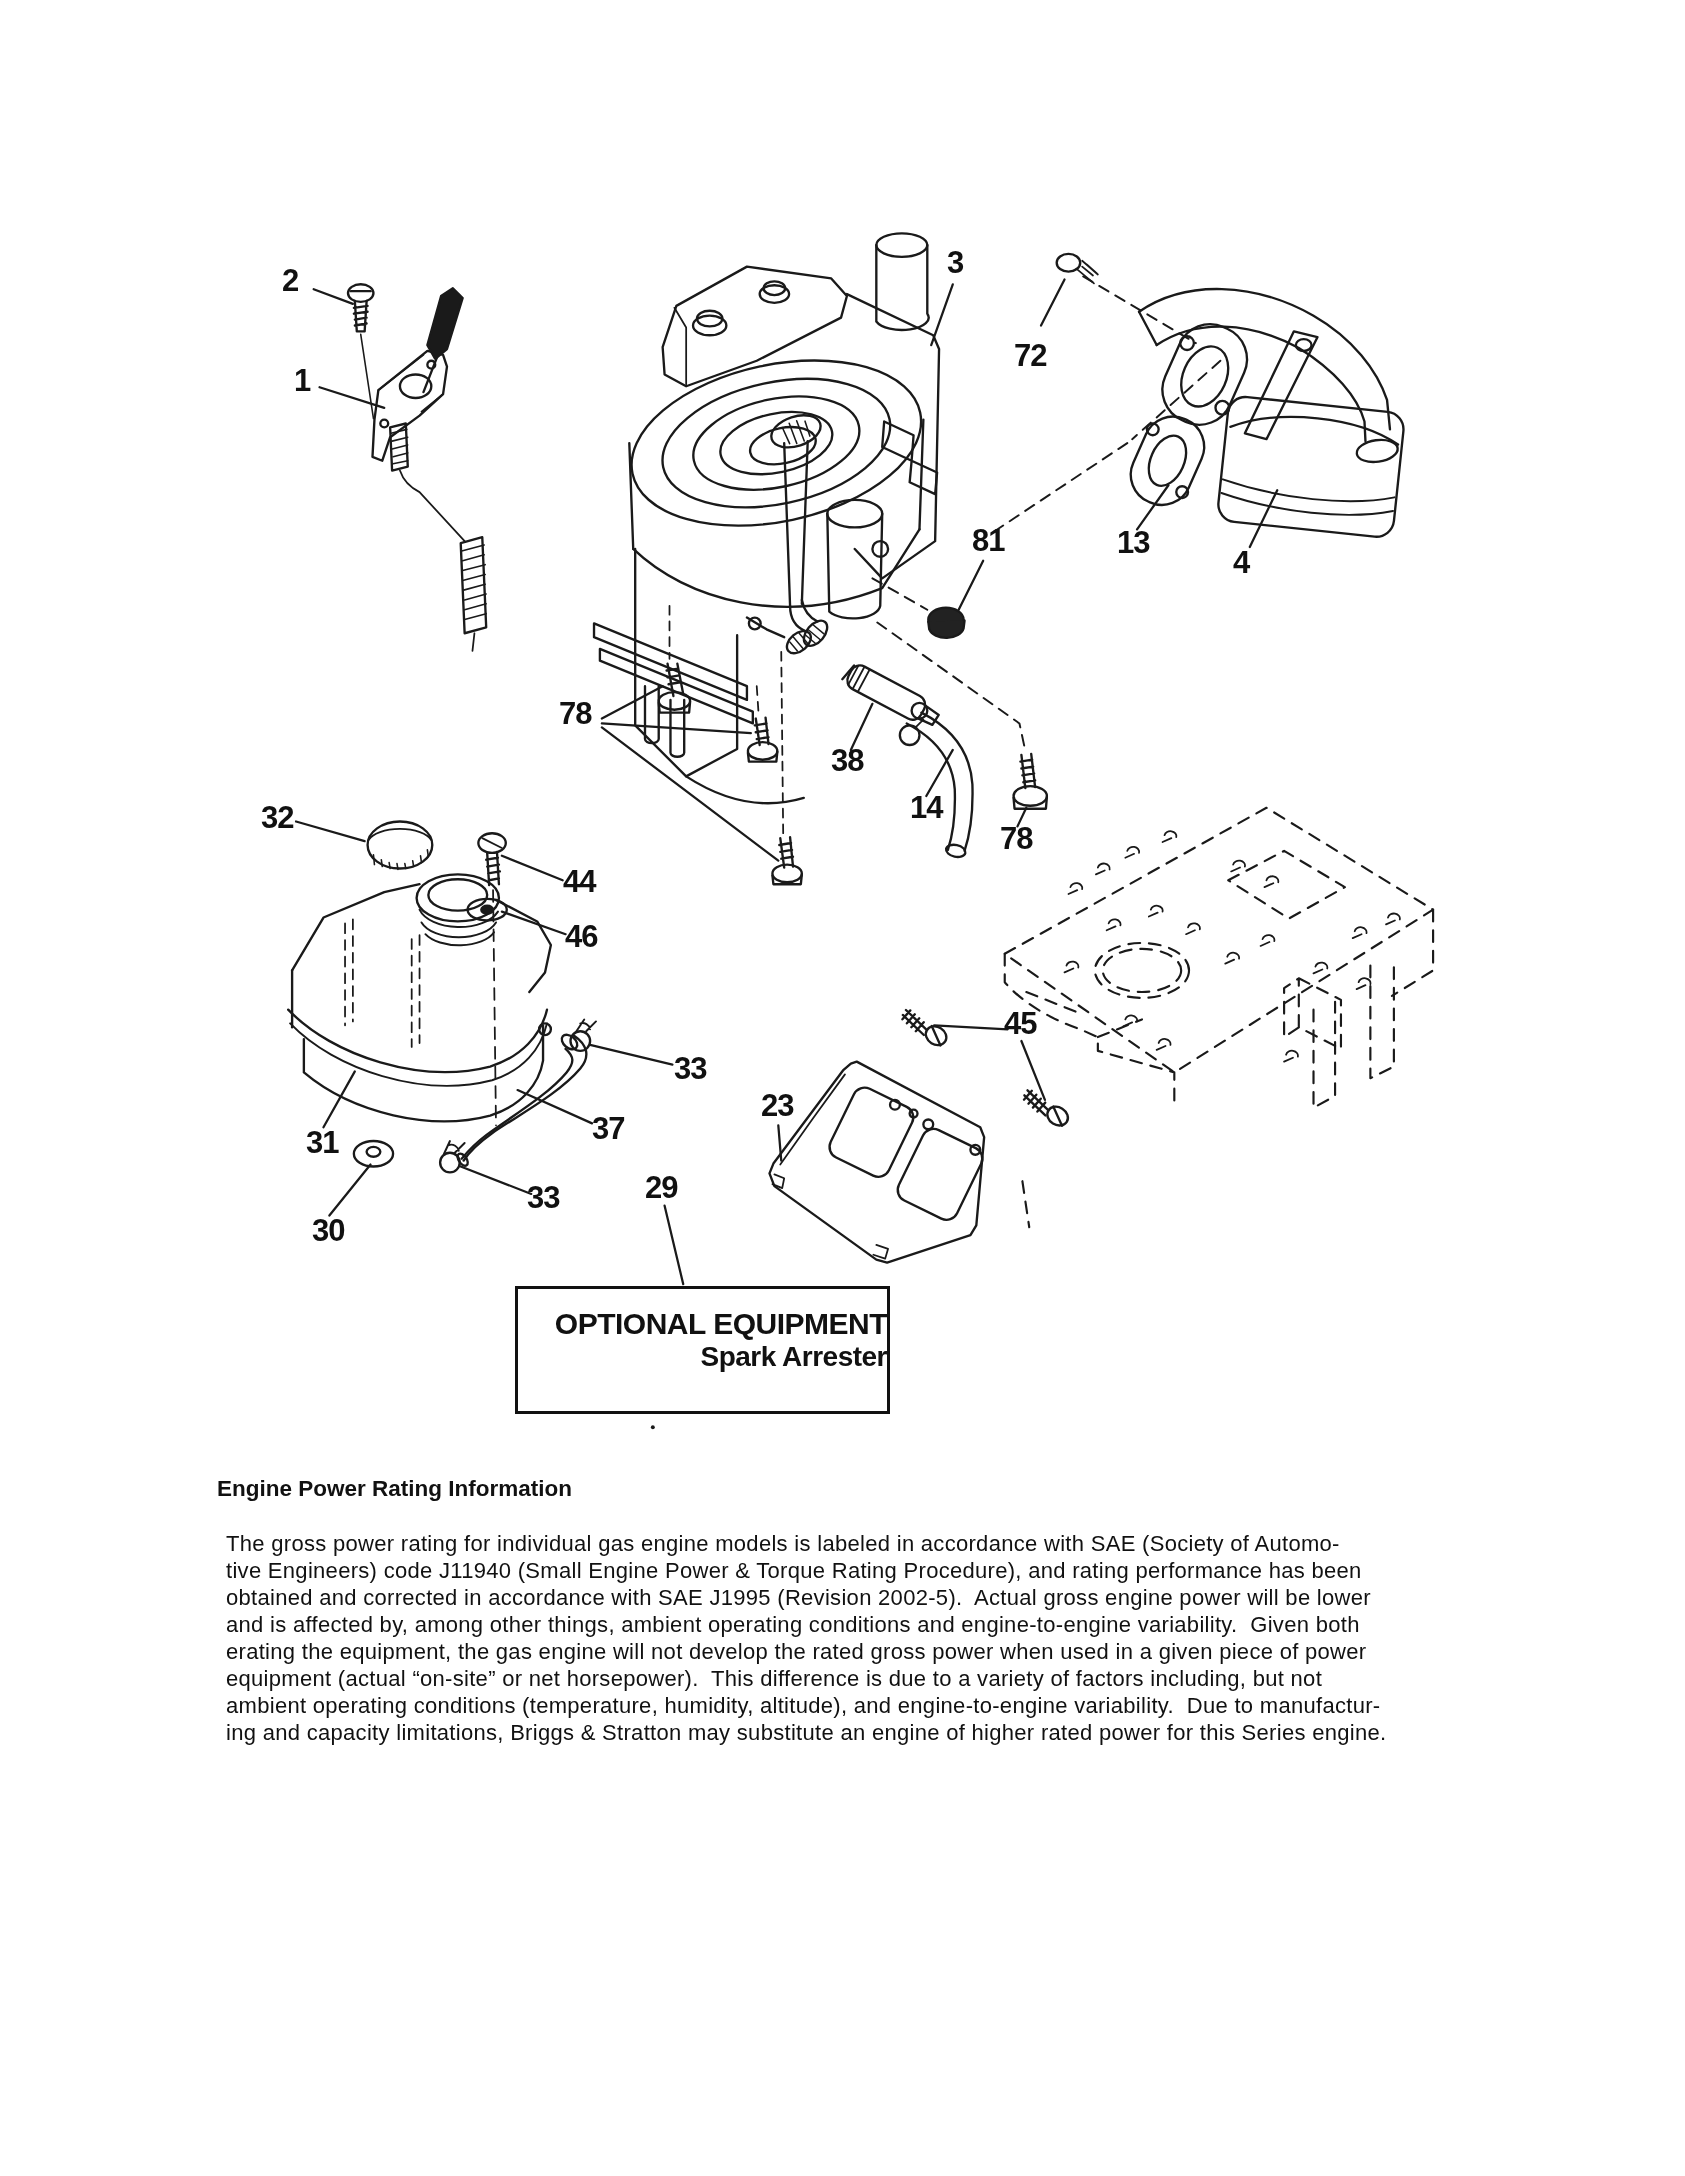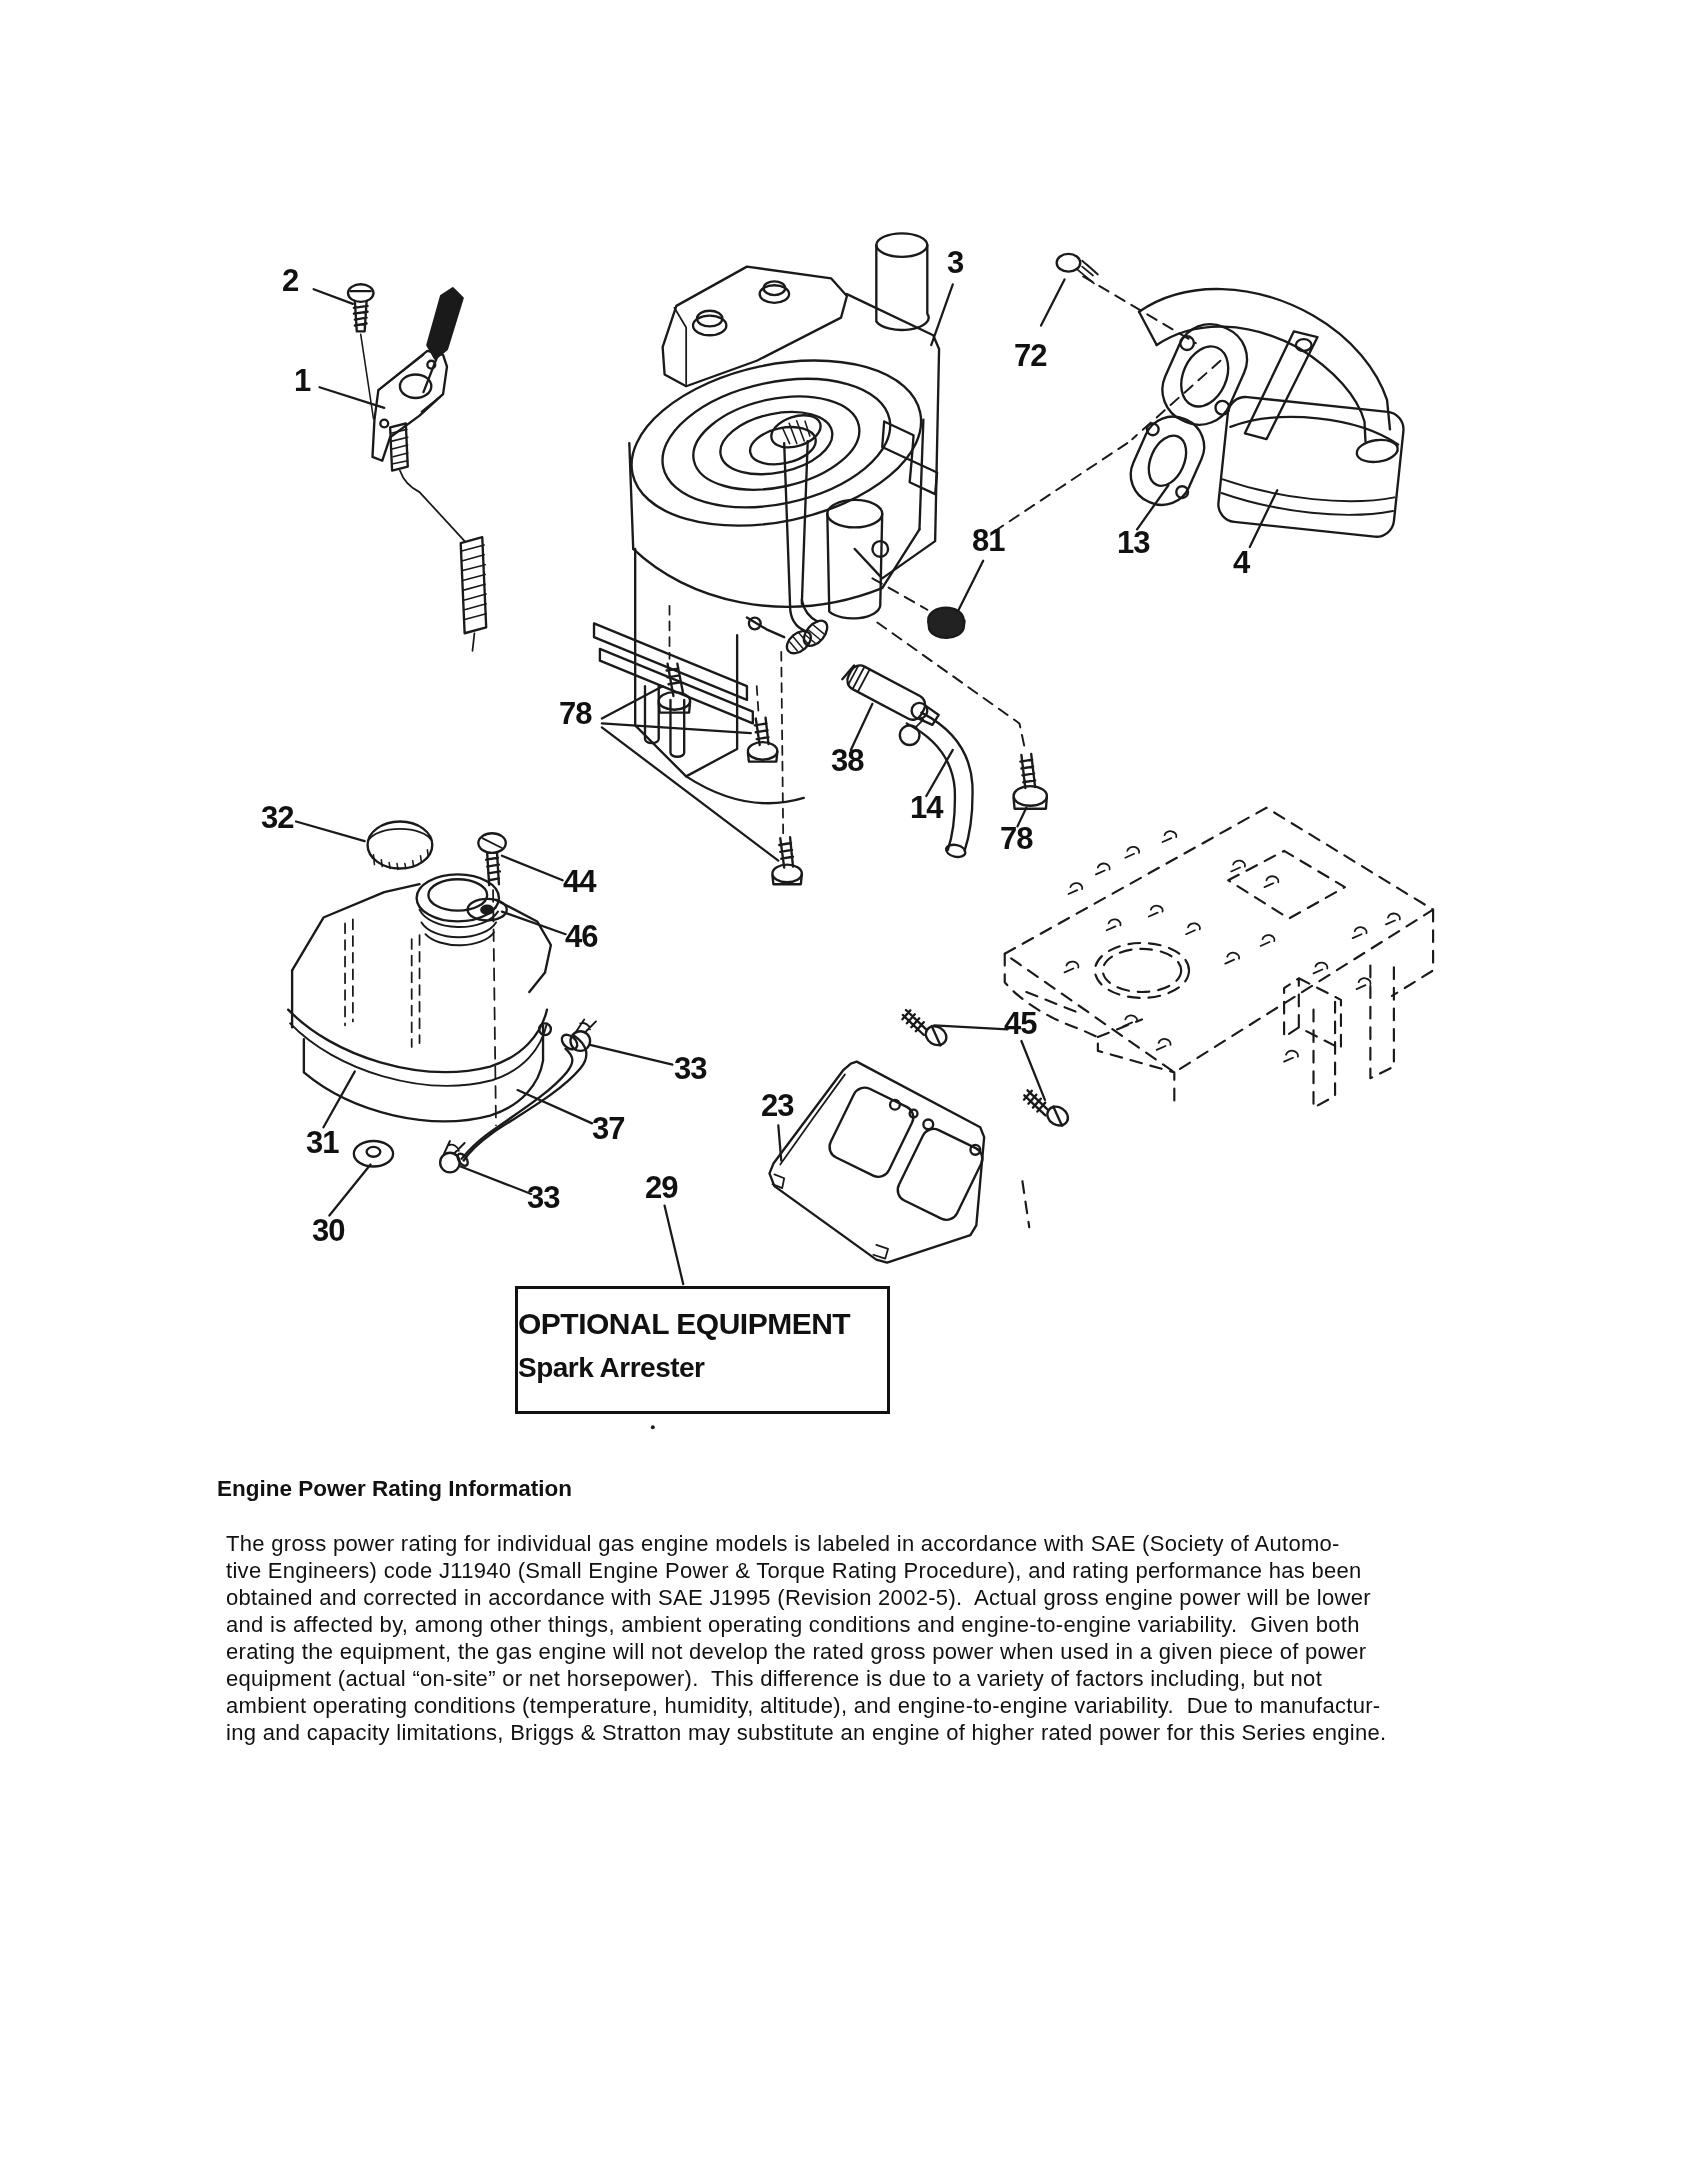--- a/index.html
+++ b/index.html
@@ -1,23 +1,23 @@
 <!DOCTYPE html>
 <html><head>
 <meta charset="utf-8">
 <style>
   html,body{margin:0;padding:0;background:#e8e8e8;}
   .page{position:relative;width:1686px;height:2177px;background:#ffffff;margin:0 auto;overflow:hidden;
         font-family:"Liberation Sans",sans-serif;color:#111;}
   svg{position:absolute;left:0;top:0;}
   .callout{position:absolute;font:700 31px/1 "Liberation Sans",sans-serif;color:#111;letter-spacing:-1px;}
   .opt-box{position:absolute;left:515px;top:1286px;width:375px;height:128px;border:3.9px solid #111;
-           box-sizing:border-box;text-align:left;background:#fff;}
+           box-sizing:border-box;text-align:right;background:#fff;}
   .opt-title{margin-top:19.6px;font:700 30px/1 "Liberation Sans",sans-serif;letter-spacing:-0.5px;}
-  .opt-sub{margin-top:15px;font:700 28px/1 "Liberation Sans",sans-serif;letter-spacing:-0.5px;}
+  .opt-sub{margin-top:4px;font:700 28px/1 "Liberation Sans",sans-serif;letter-spacing:-0.5px;}
   .info-heading{position:absolute;left:217px;top:1475px;font:700 22.5px/1.2 "Liberation Sans",sans-serif;}
   .info-para{position:absolute;left:226px;top:1530px;width:1191px;}
   .info-para .ln{white-space:pre;font:400 22px/27px "Liberation Sans",sans-serif;letter-spacing:0.3px;}
 </style>
 </head>
 <body>
 
 <div class="page">
 
   <svg width="1686" height="1441" viewBox="0 0 1720 1470" fill="none" stroke="#1a1a1a" stroke-width="2.4" stroke-linecap="round" stroke-linejoin="round">

